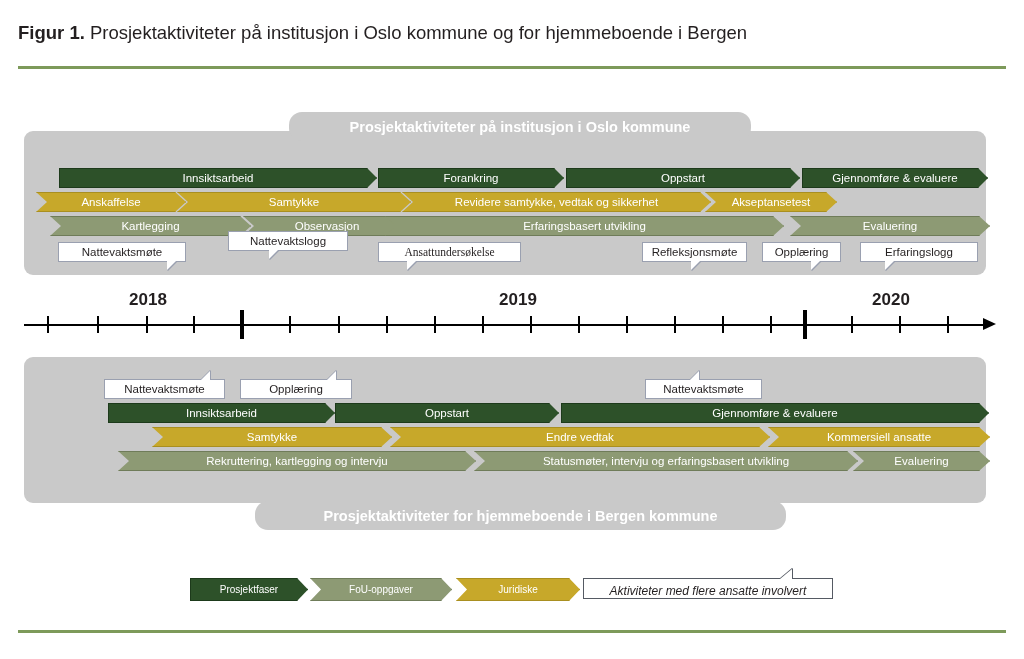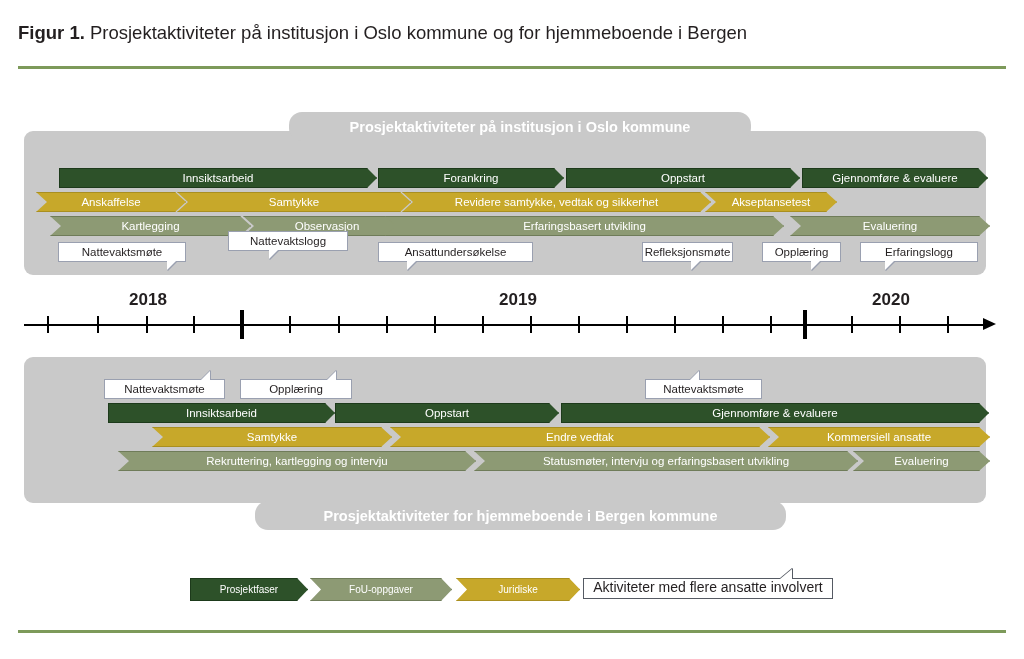--- a/index.html
+++ b/index.html
@@ -112,22 +112,22 @@
     background:#8d9a74;border:1px solid #6f7c59;
     clip-path:polygon(0 0, calc(100% - 11px) 0, 100% 50%, calc(100% - 11px) 100%, 0 100%, 11px 50%);
   }
   .legend-bar.gold{
     background:#c7a82a;border:1px solid #a98f20;
     clip-path:polygon(0 0, calc(100% - 11px) 0, 100% 50%, calc(100% - 11px) 100%, 0 100%, 11px 50%);
   }
   #legend-callout{
     position:absolute;left:583px;top:0px;width:250px;height:21px;
     background:#ffffff;border:1px solid #555a63;box-sizing:border-box;
-    display:flex;align-items:flex-start;justify-content:center;
-    font-size:14px;color:#231f20;white-space:nowrap;
+    display:flex;align-items:flex-end;justify-content:center;
+    font-size:12px;color:#231f20;white-space:nowrap;font-style:italic;
   }
   #legend-callout .tail{
     position:absolute;top:-10px;right:40px;width:0;height:0;
     border-style:solid;border-width:0 0 10px 12px;
     border-color:transparent transparent #ffffff transparent;
     filter:drop-shadow(0 -1px 0 #555a63) drop-shadow(1px 0 0 #555a63);
   }
 </style>
 </head>
 <body>
@@ -178,25 +178,25 @@
       <span>Evaluering</span>
     </div>
     <div class="callout down" style="left: 58px; top: 242px; width: 128px;">
       <span class="tail" style="left: 108px;"></span>
       <span>Nattevaktsmøte</span>
     </div>
     <div class="callout down" style="left: 228px; top: 231px; width: 120px;">
       <span class="tail" style="left: 40px;"></span>
       <span>Nattevaktslogg</span>
     </div>
-    <div class="callout down" style="left: 378px; top: 242px; width: 155px;">
+    <div class="callout down" style="left: 378px; top: 242px; width: 143px; font-family: Liberation Serif, serif;">
       <span class="tail" style="left: 28px;"></span>
       <span>Ansattundersøkelse</span>
     </div>
-    <div class="callout down" style="left: 642px; top: 242px; width: 91px;">
+    <div class="callout down" style="left: 642px; top: 242px; width: 105px;">
       <span class="tail" style="left: 48px;"></span>
       <span>Refleksjonsmøte</span>
     </div>
     <div class="callout down" style="left: 762px; top: 242px; width: 79px;">
       <span class="tail" style="left: 48px;"></span>
       <span>Opplæring</span>
     </div>
     <div class="callout down" style="left: 860px; top: 242px; width: 118px;">
       <span class="tail" style="left: 24px;"></span>
       <span>Erfaringslogg</span>

